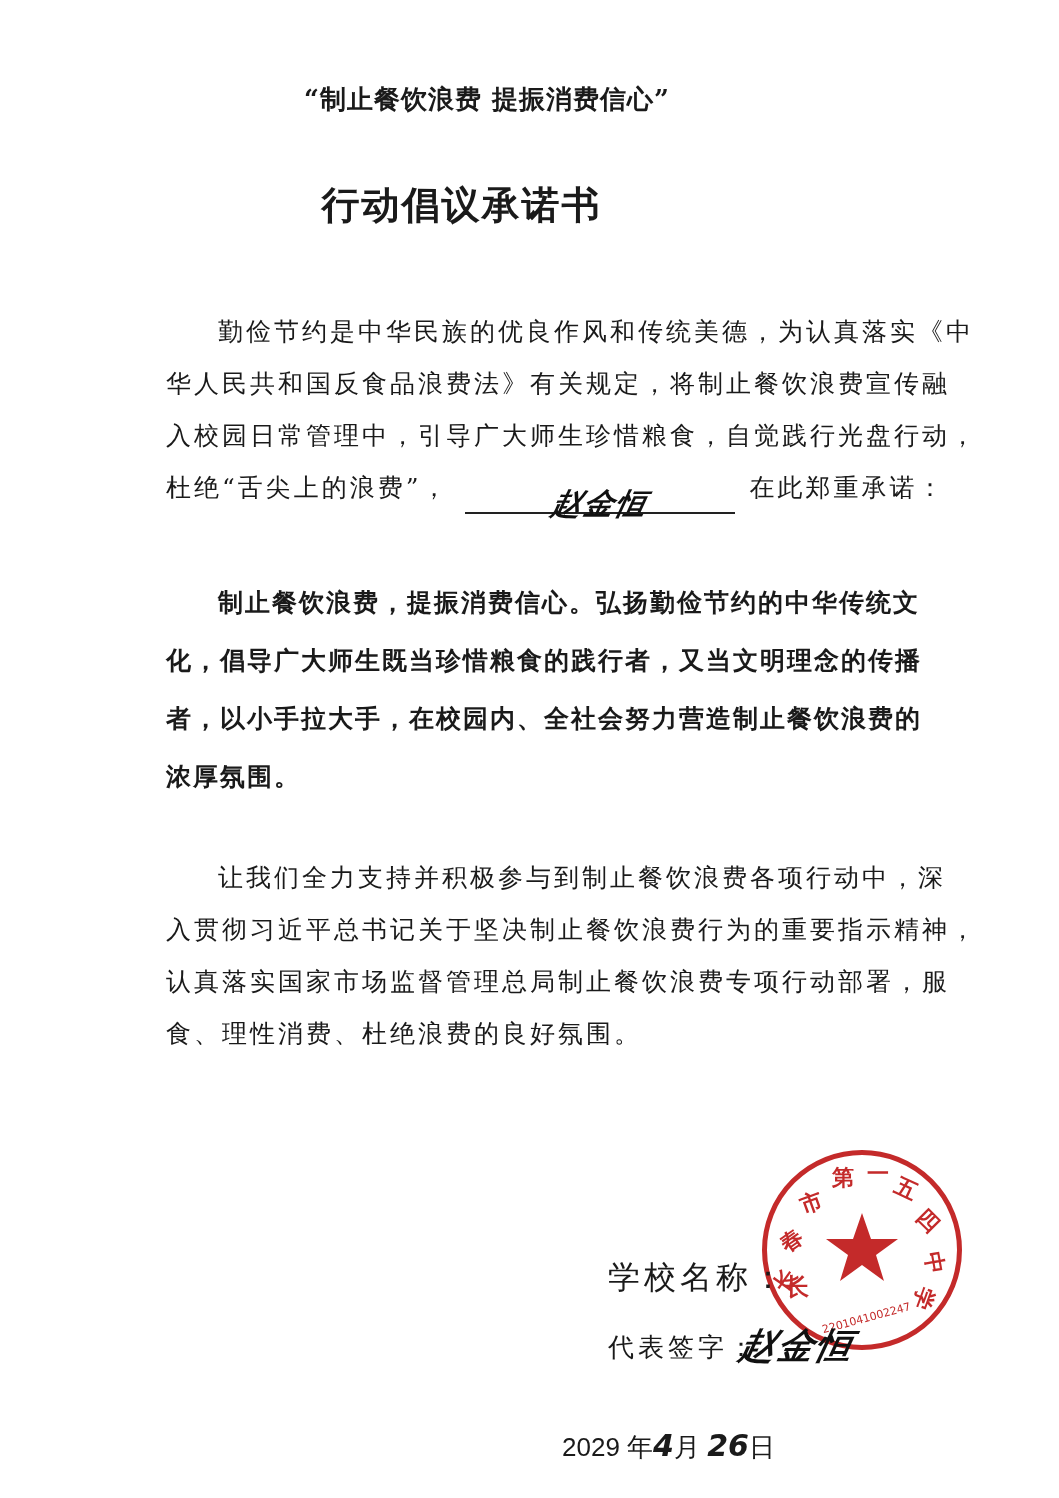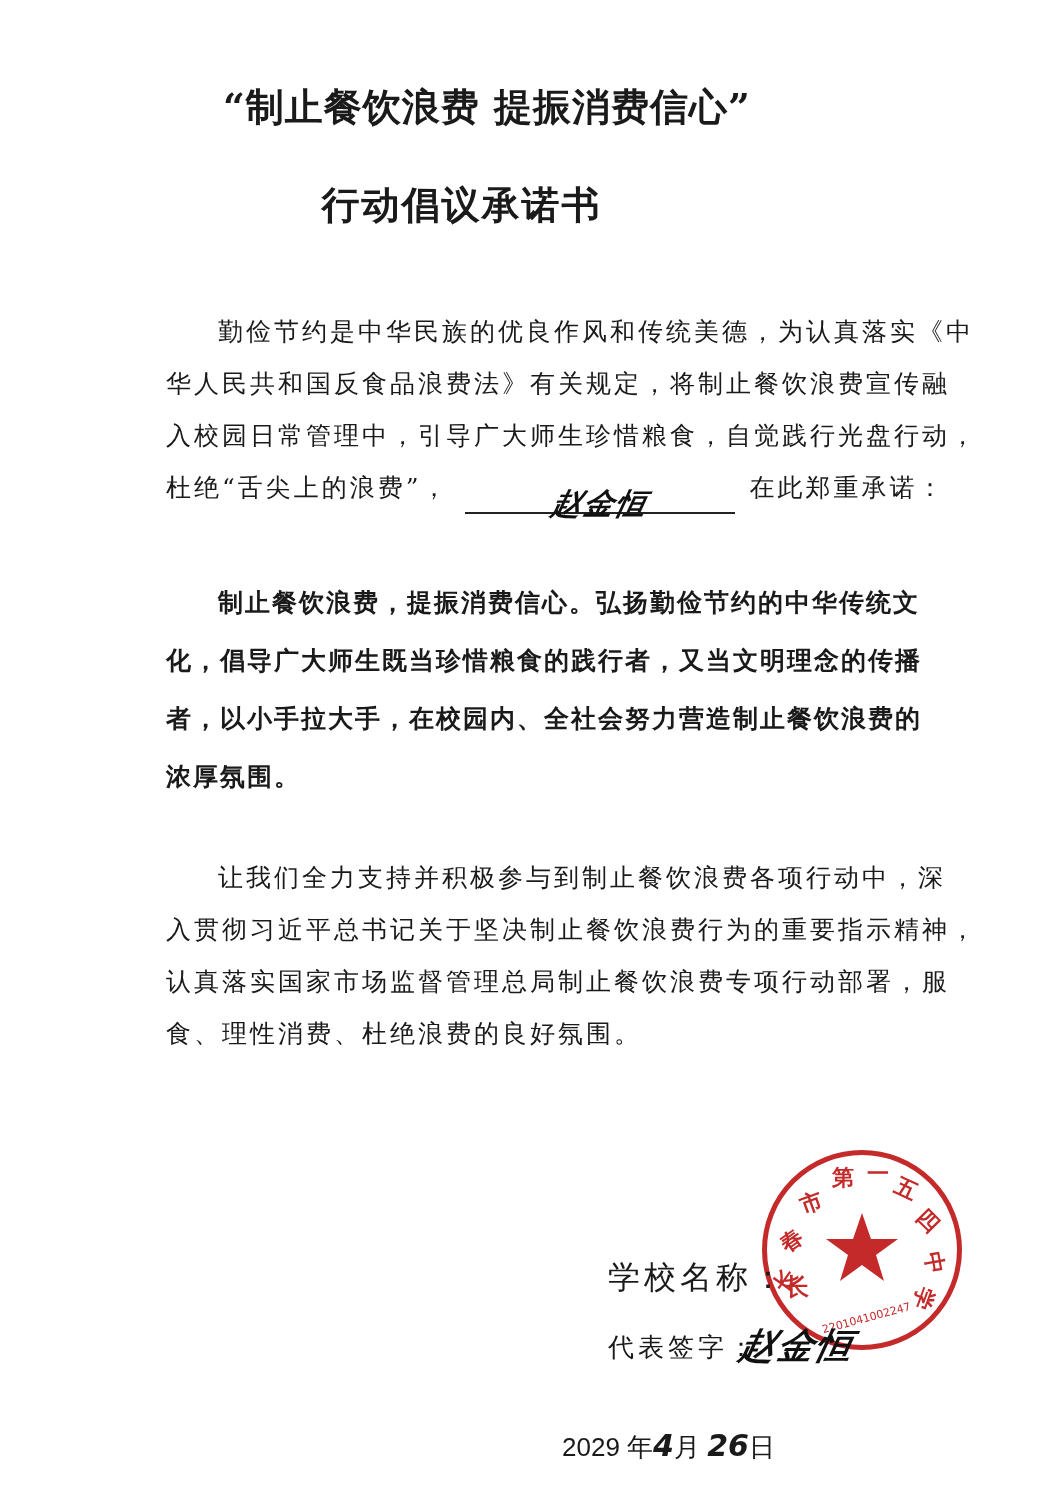--- a/index.html
+++ b/index.html
@@ -2,21 +2,21 @@
 <html><head>
   <meta charset="utf-8">
   <style>
     html, body { margin: 0; padding: 0; }
     body {
       width: 1059px; height: 1498px; background: #ffffff; position: relative; overflow: hidden;
       font-family: "DejaVu Serif", "Liberation Serif", serif; color: #1a1a1a;
     }
     .title1 {
       position: absolute; left: 0; width: 974px; top: 82px; text-align: center;
-      font-family: "DejaVu Serif", serif; font-weight: bold; font-size: 38px; letter-spacing: 1px;
+      font-family: "DejaVu Serif", serif; font-weight: bold; font-size: 26px; letter-spacing: 1px;
     }
     .title2 {
       position: absolute; left: 0; width: 923px; top: 180px; text-align: center;
       font-family: "DejaVu Serif", serif; font-weight: bold; font-size: 38px; letter-spacing: 2px;
     }
     .para {
       position: absolute; left: 210px; width: 760px; font-size: 25px; letter-spacing: 3px;
     }
     .para .line { height: 52px; line-height: 52px; white-space: nowrap; }
     .p1 { top: 306px; left: 166px; }

